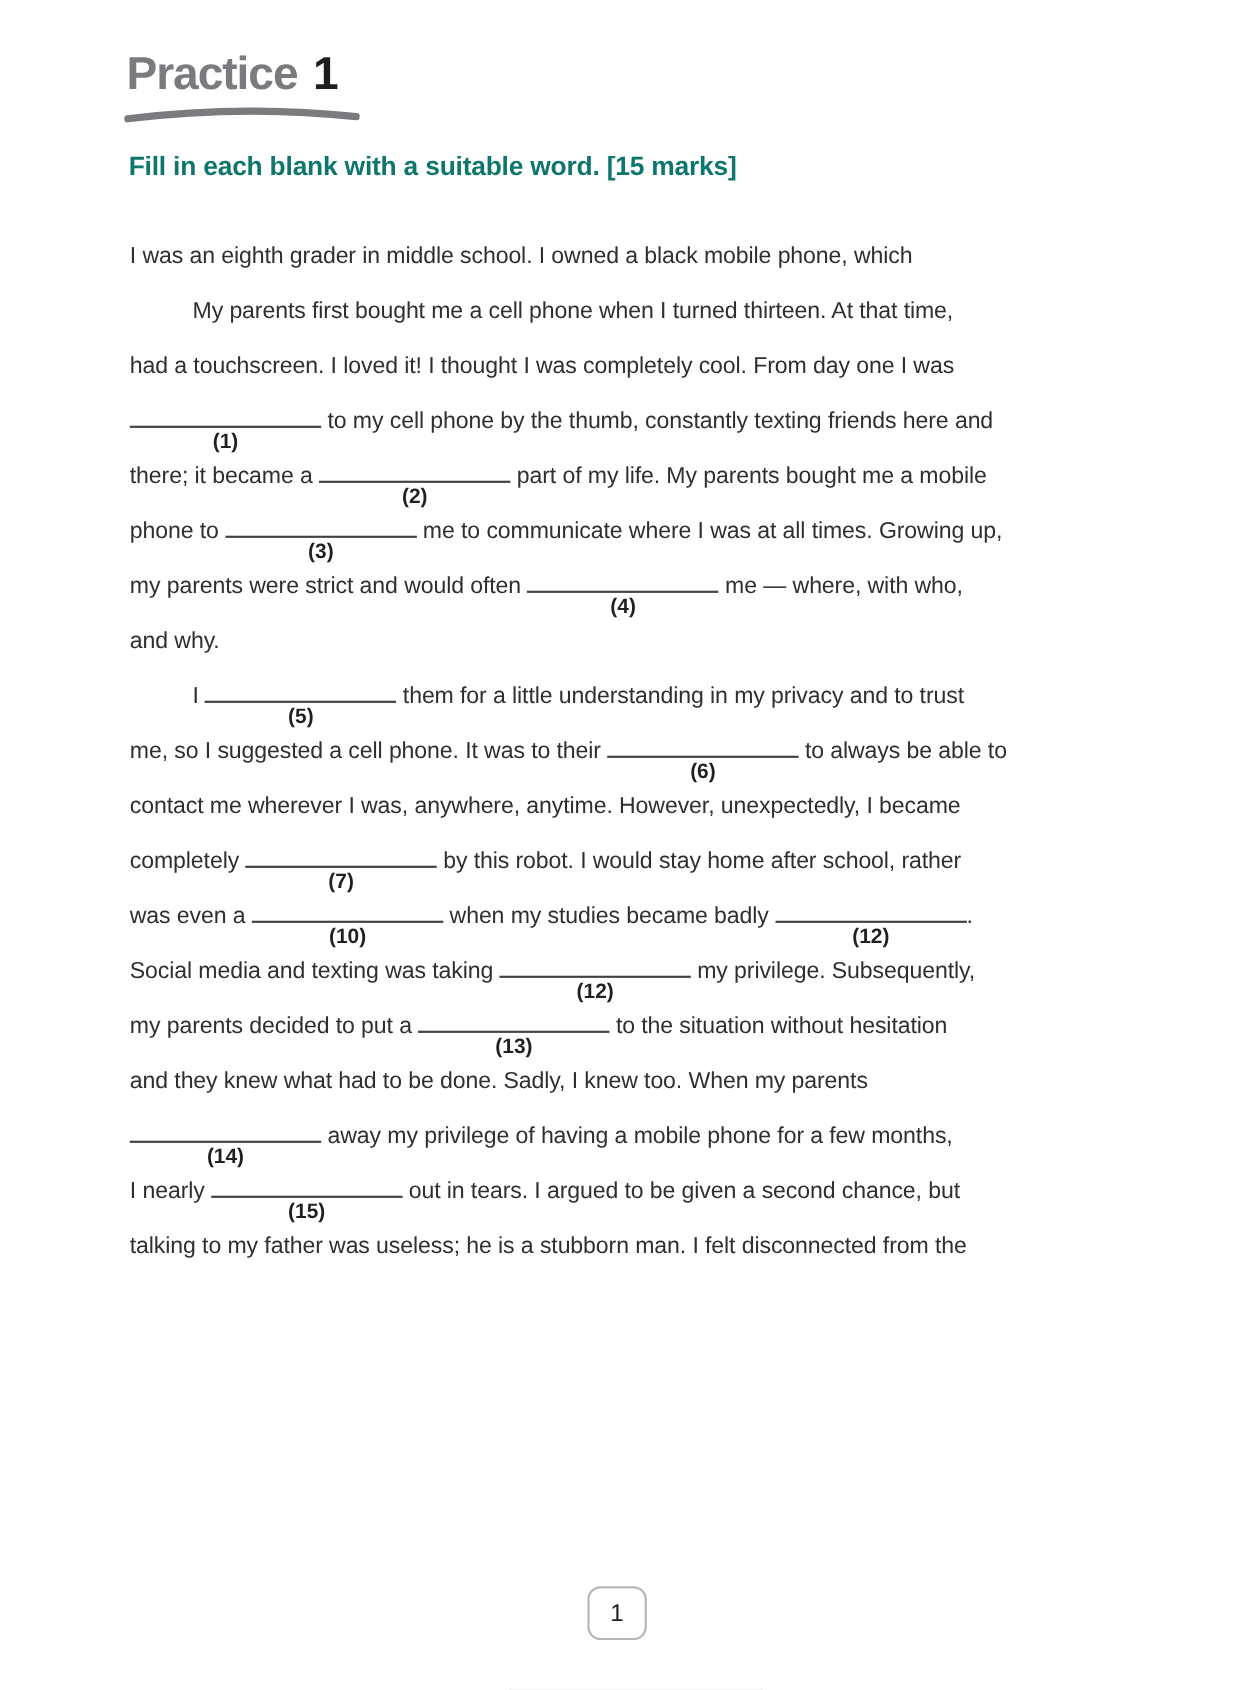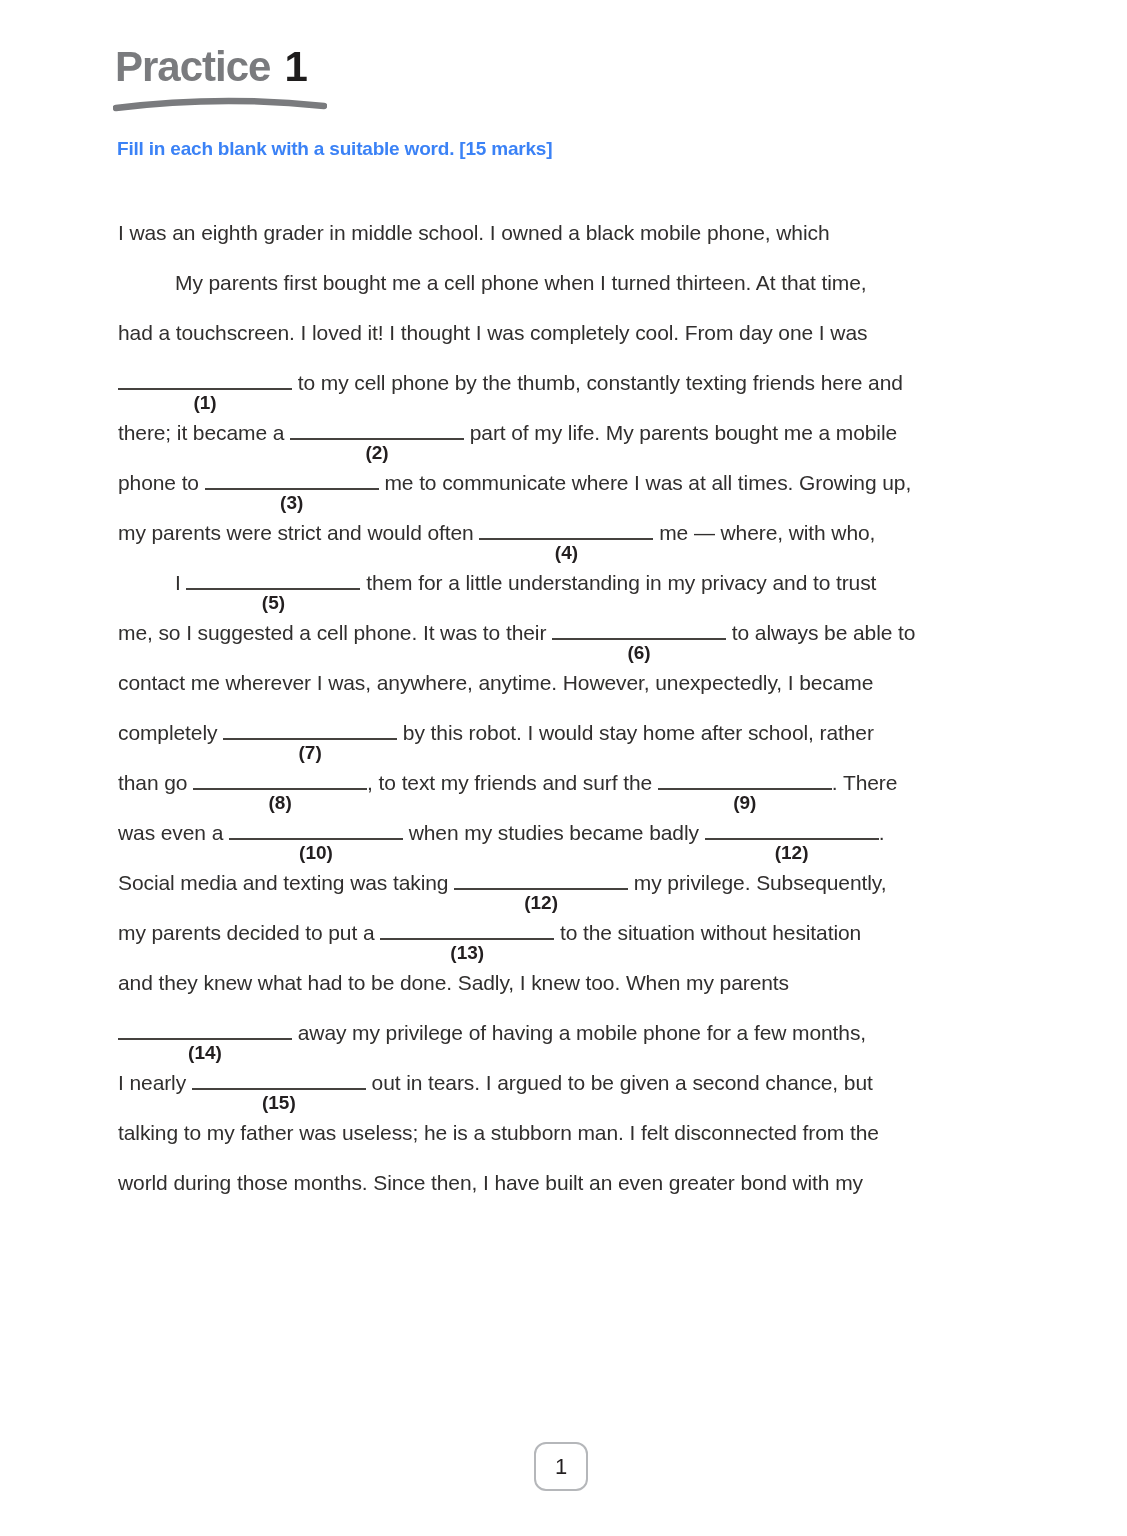--- a/index.html
+++ b/index.html
@@ -18,21 +18,21 @@
   .title {
     font-size:42px; font-weight:700; letter-spacing:-1px;
     line-height:1.1; white-space:nowrap;
   }
   .title .word { color:#7a7b7e; }
   .title .num  { color:#1e1c1c; margin-left:14px; }
   .swoosh { position:absolute; left:-2px; top:50px; }
   
   .instruction {
     position:absolute; left:117px; top:138px;
-    font-size:19px; font-weight:700; color:#3b82f6;
+    font-size:24px; font-weight:700; color:#0f766e;
     letter-spacing:-0.2px; white-space:nowrap;
   }
   
   .passage {
     position:absolute; left:118px; top:208px; width:880px;
     font-size:21px; color:#312f2e; letter-spacing:-0.1px;
   }
   .line {
     height:50px; line-height:50px;
     white-space:pre;
@@ -77,32 +77,31 @@
   <div class="instruction">Fill in each blank with a suitable word. [15 marks]</div>
 
   <div class="passage">
       <div class="line"><span>I was an eighth grader in middle school. I owned a black mobile phone, which</span></div>
       <div class="line indent"><span>My parents first bought me a cell phone when I turned thirteen. At that time,</span></div>
       <div class="line"><span>had a touchscreen. I loved it! I thought I was completely cool. From day one I was</span></div>
       <div class="line"><span class="blank"><span class="blank-label">(1)</span></span><span> to my cell phone by the thumb, constantly texting friends here and</span></div>
       <div class="line"><span>there; it became a </span><span class="blank"><span class="blank-label">(2)</span></span><span> part of my life. My parents bought me a mobile</span></div>
       <div class="line"><span>phone to </span><span class="blank"><span class="blank-label">(3)</span></span><span> me to communicate where I was at all times. Growing up,</span></div>
       <div class="line"><span>my parents were strict and would often </span><span class="blank"><span class="blank-label">(4)</span></span><span> me — where, with who,</span></div>
+      <div class="line"><span>and why.</span></div>
       <div class="line indent"><span>I </span><span class="blank"><span class="blank-label">(5)</span></span><span> them for a little understanding in my privacy and to trust</span></div>
       <div class="line"><span>me, so I suggested a cell phone. It was to their </span><span class="blank"><span class="blank-label">(6)</span></span><span> to always be able to</span></div>
       <div class="line"><span>contact me wherever I was, anywhere, anytime. However, unexpectedly, I became</span></div>
       <div class="line"><span>completely </span><span class="blank"><span class="blank-label">(7)</span></span><span> by this robot. I would stay home after school, rather</span></div>
-      <div class="line"><span>than go </span><span class="blank"><span class="blank-label">(8)</span></span><span>, to text my friends and surf the </span><span class="blank"><span class="blank-label">(9)</span></span><span>. There</span></div>
       <div class="line"><span>was even a </span><span class="blank"><span class="blank-label">(10)</span></span><span> when my studies became badly </span><span class="blank"><span class="blank-label">(12)</span></span><span>.</span></div>
       <div class="line"><span>Social media and texting was taking </span><span class="blank"><span class="blank-label">(12)</span></span><span> my privilege. Subsequently,</span></div>
       <div class="line"><span>my parents decided to put a </span><span class="blank"><span class="blank-label">(13)</span></span><span> to the situation without hesitation</span></div>
       <div class="line"><span>and they knew what had to be done. Sadly, I knew too. When my parents</span></div>
       <div class="line"><span class="blank"><span class="blank-label">(14)</span></span><span> away my privilege of having a mobile phone for a few months,</span></div>
       <div class="line"><span>I nearly </span><span class="blank"><span class="blank-label">(15)</span></span><span> out in tears. I argued to be given a second chance, but</span></div>
       <div class="line"><span>talking to my father was useless; he is a stubborn man. I felt disconnected from the</span></div>
-      <div class="line"><span>world during those months. Since then, I have built an even greater bond with my</span></div>
     </div>
 
   <div class="page-box">
     <span>1</span>
   </div>
 
 </div>
 
 </body></html>

